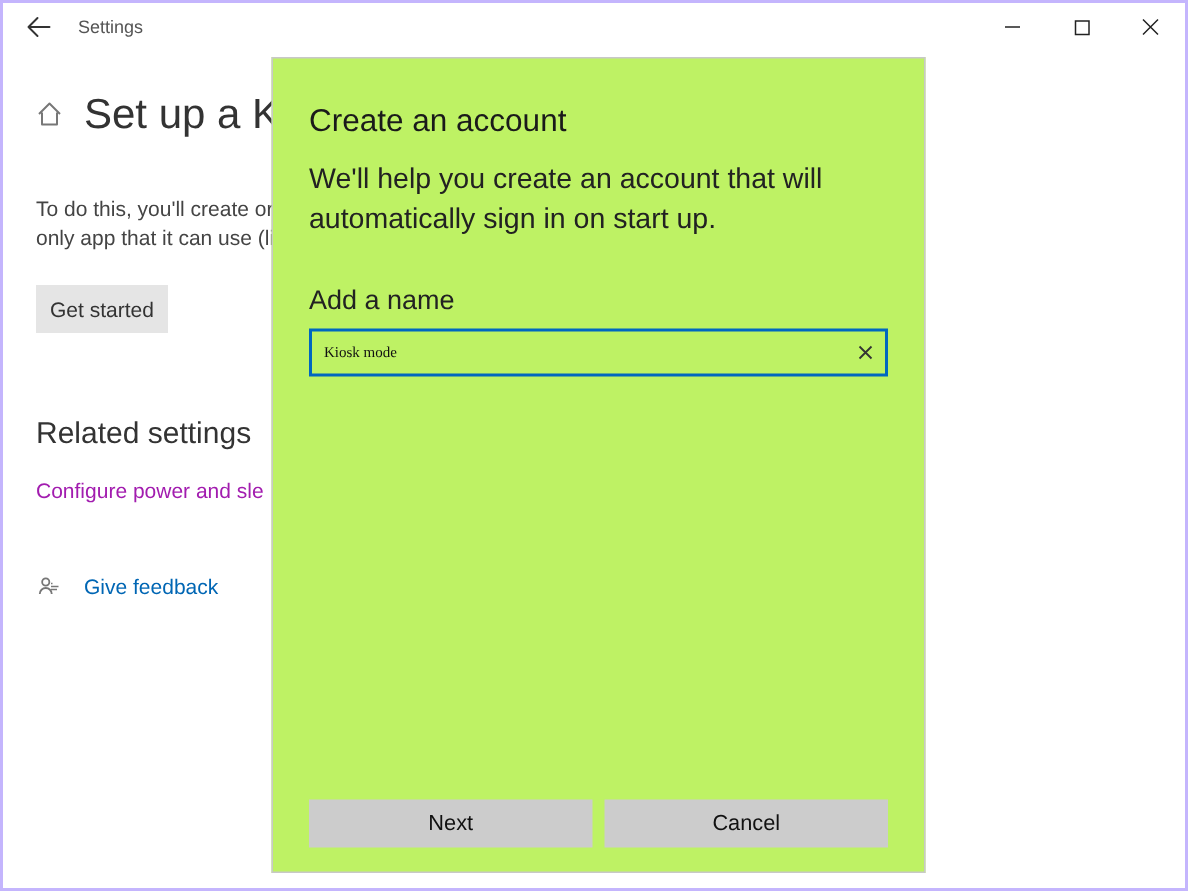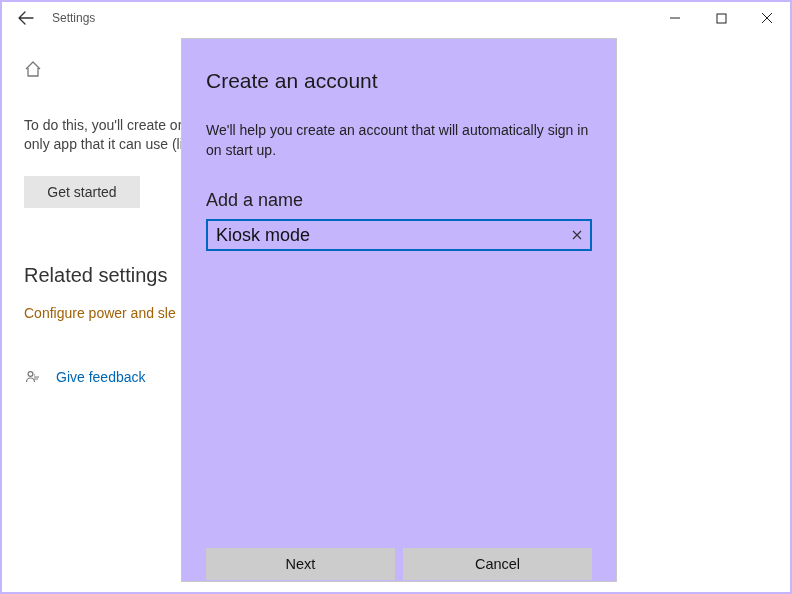--- a/index.html
+++ b/index.html
@@ -71,98 +71,98 @@
       letter-spacing: 0;
     }
     .intro {
       margin-top: 38px;
       font-size: 14px;
       color: #444;
       line-height: 1.35;
     }
     .get-started {
       margin-top: 22px;
-      width: 116px;
+      width: 88px;
       height: 32px;
       background: #e5e5e5;
       border: none;
       font-size: 14px;
       color: #333;
       display: flex;
       align-items: center;
       justify-content: center;
     }
     .section-title {
       margin-top: 56px;
       font-size: 20px;
       font-weight: 400;
       color: #333;
     }
     .link {
       display: block;
       margin-top: 16px;
       font-size: 14px;
-      color: #a16207;
+      color: #a21caf;
       text-decoration: none;
     }
     .link.first { margin-top: 18px; }
     .help-block { margin-top: 48px; }
     .help-row {
       display: flex;
       align-items: center;
       gap: 14px;
       margin-top: 18px;
     }
     .help-row .icon { color: #888; width: 18px; display:flex; justify-content:center;}
     .help-row a { font-size: 14px; color: #0066b4; text-decoration: none; }
 
     
     .dialog {
       position: absolute;
       left: 179px;
       top: 36px;
       width: 436px;
       height: 544px;
-      background: #c4b5fd;
+      background: #bef264;
       border: 1px solid #c8c8c8;
-      padding: 30px 24px 1px 24px;
+      padding: 30px 24px 16px 24px;
       display: flex;
       flex-direction: column;
       justify-content: space-between;
     }
     .dlg-title {
       font-size: 21px;
       font-weight: 400;
       color: #1a1a1a;
     }
     .dlg-desc {
-      margin-top: 28px;
-      font-size: 14px;
+      margin-top: 14px;
+      font-size: 19px;
       color: #222;
       line-height: 1.4;
     }
     .field-label {
       margin-top: 30px;
       font-size: 18px;
       color: #222;
     }
     .input-wrap {
       margin-top: 8px;
       height: 32px;
       border: 2px solid #0067c0;
       display: flex;
       align-items: center;
       padding: 0 8px;
       justify-content: space-between;
     }
     .input-wrap input {
       border: none;
       outline: none;
-      font-family: Liberation Sans, sans-serif;
-      font-size: 18px;
+      font-family: Liberation Serif, serif;
+      font-size: 10px;
       width: 100%;
       color: #111;
       background: transparent;
     }
     .clear-x {
       font-size: 14px;
       color: #333;
       padding-left: 6px;
     }
     .spacer { flex: 1; }
@@ -215,20 +215,21 @@
     </div>
   </div>
 
   <div class="content">
     <div class="heading-row">
       <span class="home-icon">
         <svg width="18" height="18" viewBox="0 0 18 18">
             <path d="M2 9 L9 2 L16 9 M4 8 V16 H14 V8" stroke="#777" stroke-width="1.3" fill="none" stroke-linejoin="round"></path>
           </svg>
       </span>
+      <h1 class="page-heading">Set up a K</h1>
     </div>
 
     <p class="intro">
       <span>To do this, you'll create or choose an account and then choose the</span><br>
       <span>only app that it can use (like a browser for a public terminal).</span>
     </p>
 
     <button class="get-started">Get started</button>
 
     <h2 class="section-title">Related settings</h2>

